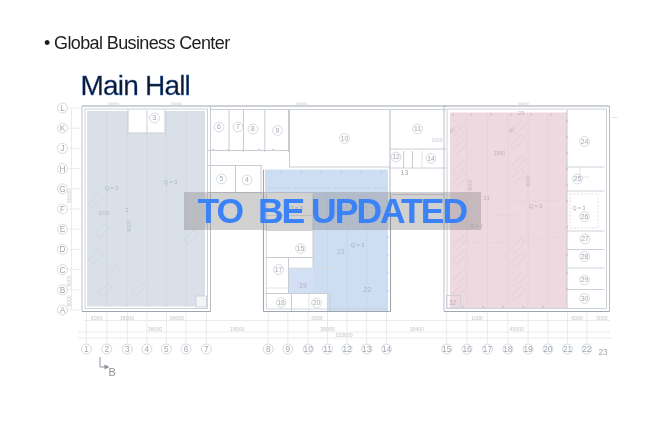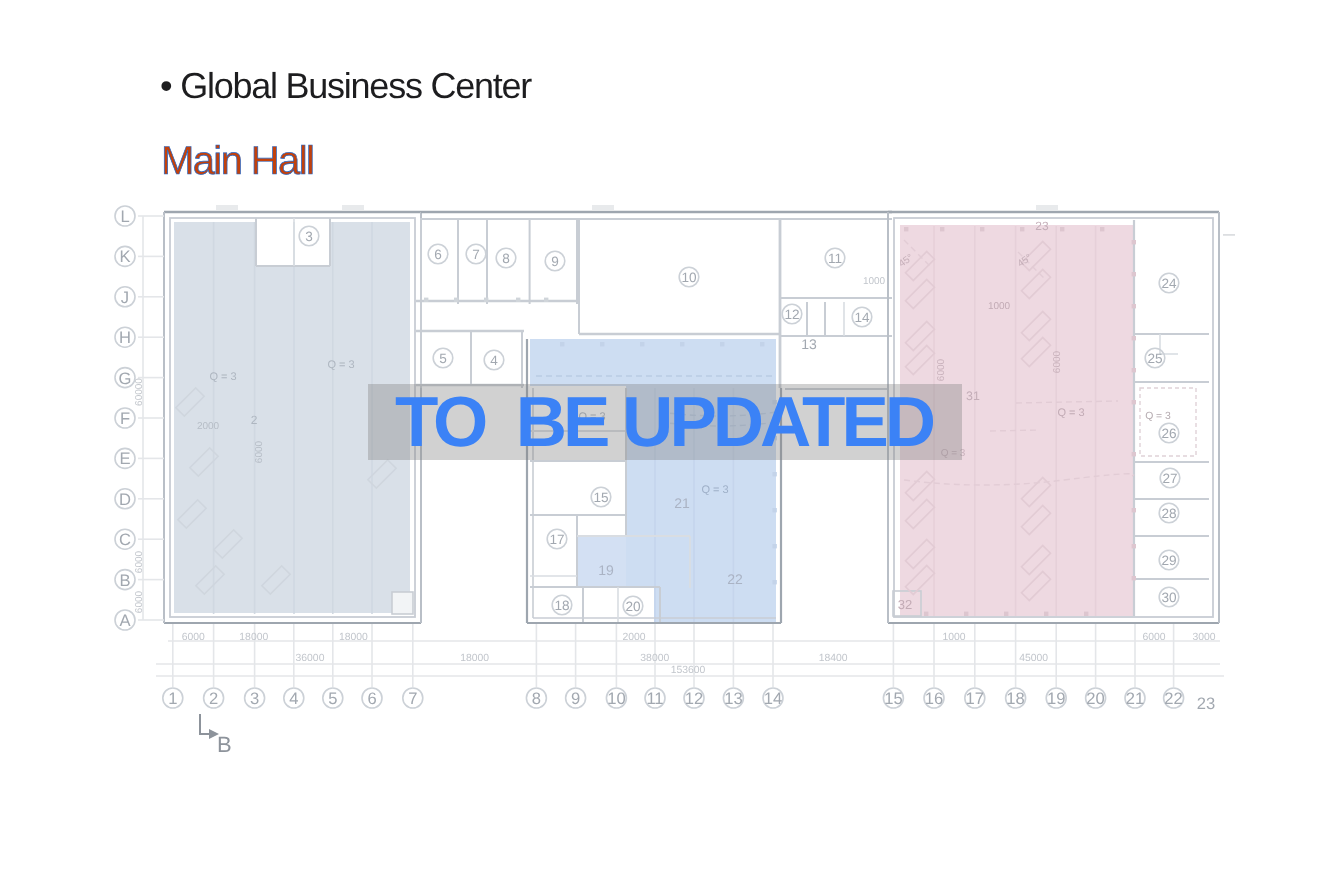--- a/index.html
+++ b/index.html
@@ -2,23 +2,23 @@
 <html><head>
 <meta charset="utf-8">
 <style>
   html,body { margin:0; padding:0; width:660px; height:440px; background:#ffffff;
                font-family:"Liberation Sans", sans-serif; overflow:hidden; }
   .abs { position:absolute; }
 </style>
 </head>
 <body>
 
-<div class="abs" style="left:44px; top:33.1px; font-size:18px; color:#1d1d1f; letter-spacing:-0.62px;margin-left:36px;">•&nbsp;Global Business Center</div>
-
-<div class="abs" style="left:80.5px; top:69.5px; font-size:20px; color:#c2410c; letter-spacing:-0.8px; -webkit-text-stroke:0.35px #2368cb;">Main Hall</div>
+<div class="abs" style="left:44px; top:33.1px; font-size:18px; color:#1d1d1f; letter-spacing:-0.62px;">•&nbsp;Global Business Center</div>
+
+<div class="abs" style="left:80.5px; top:69.5px; font-size:28px; color:#0f172a; letter-spacing:-0.8px; -webkit-text-stroke:0.35px #2368cb;">Main Hall</div>
 
 <svg class="abs" style="left:0; top:0;" width="660" height="440" viewBox="0 0 660 440" font-family="Liberation Sans, sans-serif">
 <g>
 <rect x="87" y="111" width="118" height="195.5" fill="#d9e0e8"></rect>
 <rect x="128" y="110" width="37" height="23" fill="#ffffff"></rect>
 
 <rect x="265" y="169.5" width="123" height="23.5" fill="#cdddf2"></rect>
 <rect x="313" y="193" width="75" height="56" fill="#cdddf2"></rect>
 <rect x="327" y="249" width="61" height="62" fill="#cdddf2"></rect>
 <rect x="288" y="268" width="57" height="26" fill="#d3e0f3"></rect>

